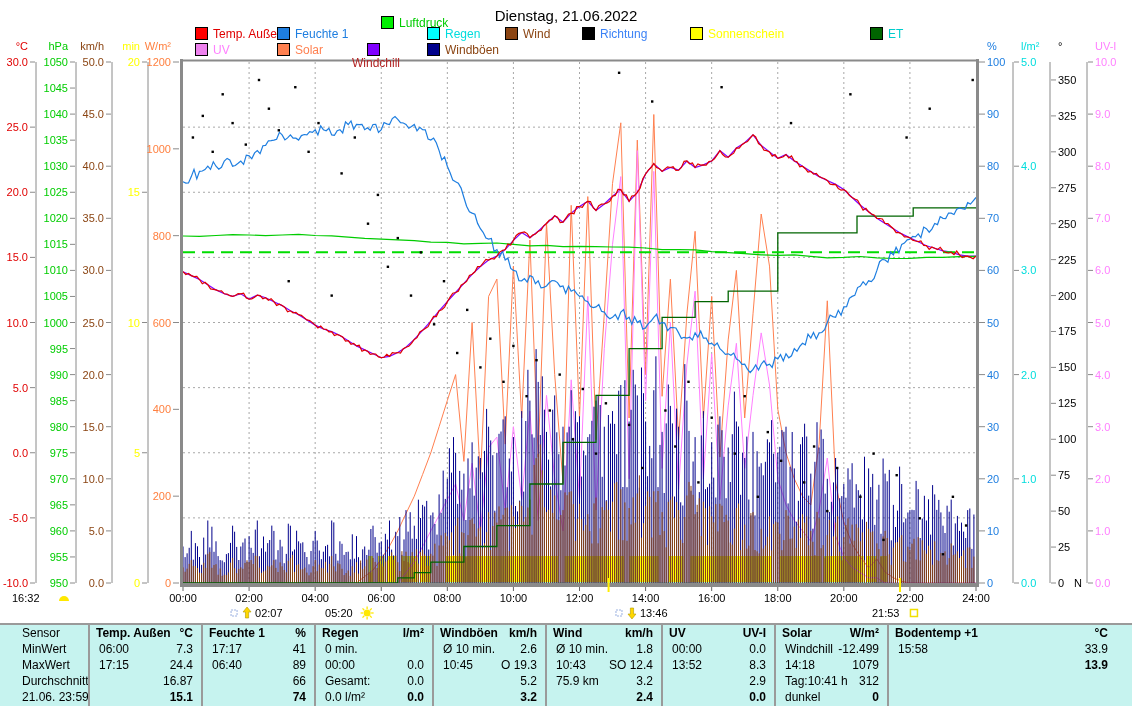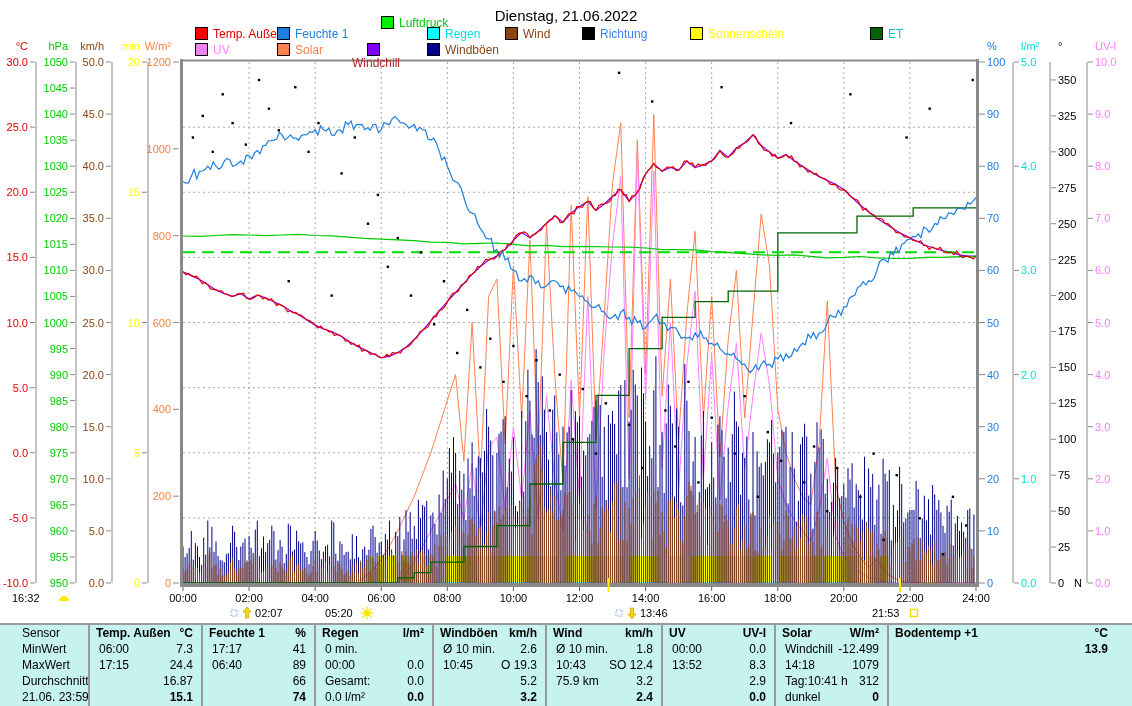--- a/index.html
+++ b/index.html
@@ -1435,17 +1435,21 @@
         <span class="lv">dunkel</span>
         <span class="rv bold">0</span>
       </div>
     </div>
     <div class="t-col sep" style="width: 229px;">
       <div class="t-line hdr">
         <span class="lv">Bodentemp +1</span>
         <span class="rv">°C</span>
       </div>
       <div class="t-line">
+        <span class="lv">15:58</span>
+        <span class="rv">33.9</span>
+      </div>
+      <div class="t-line">
         <span class="lv"></span>
         <span class="rv bold">13.9</span>
       </div>
     </div>
   </div>
 
 </body></html>

